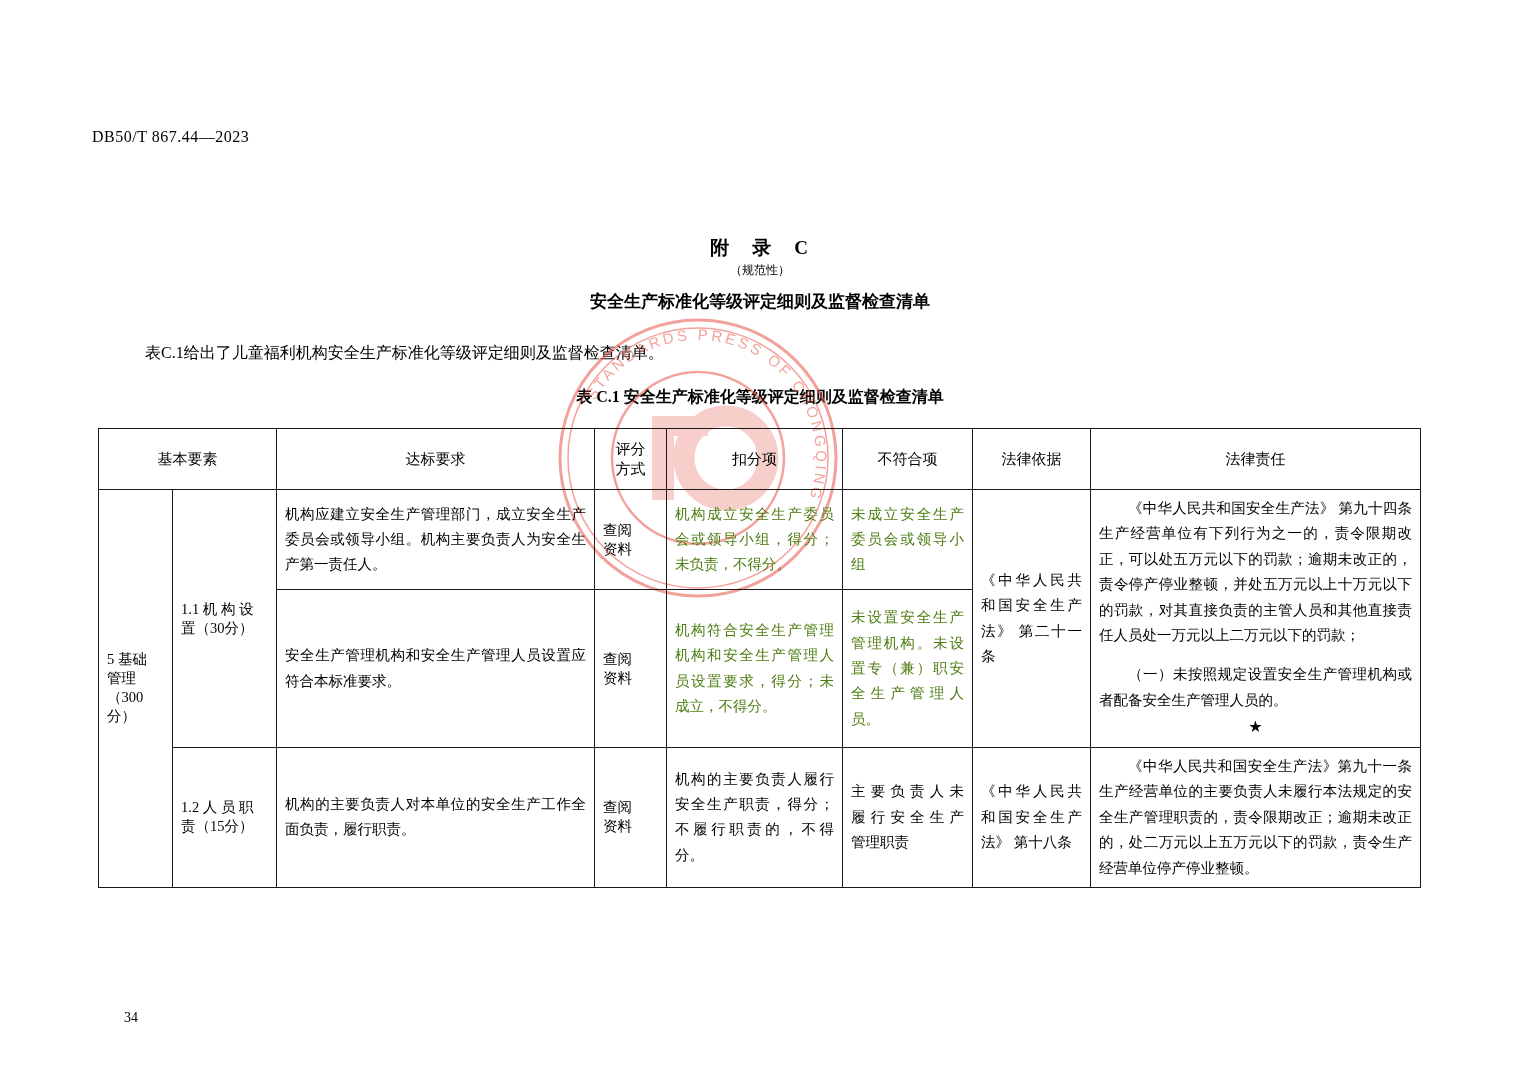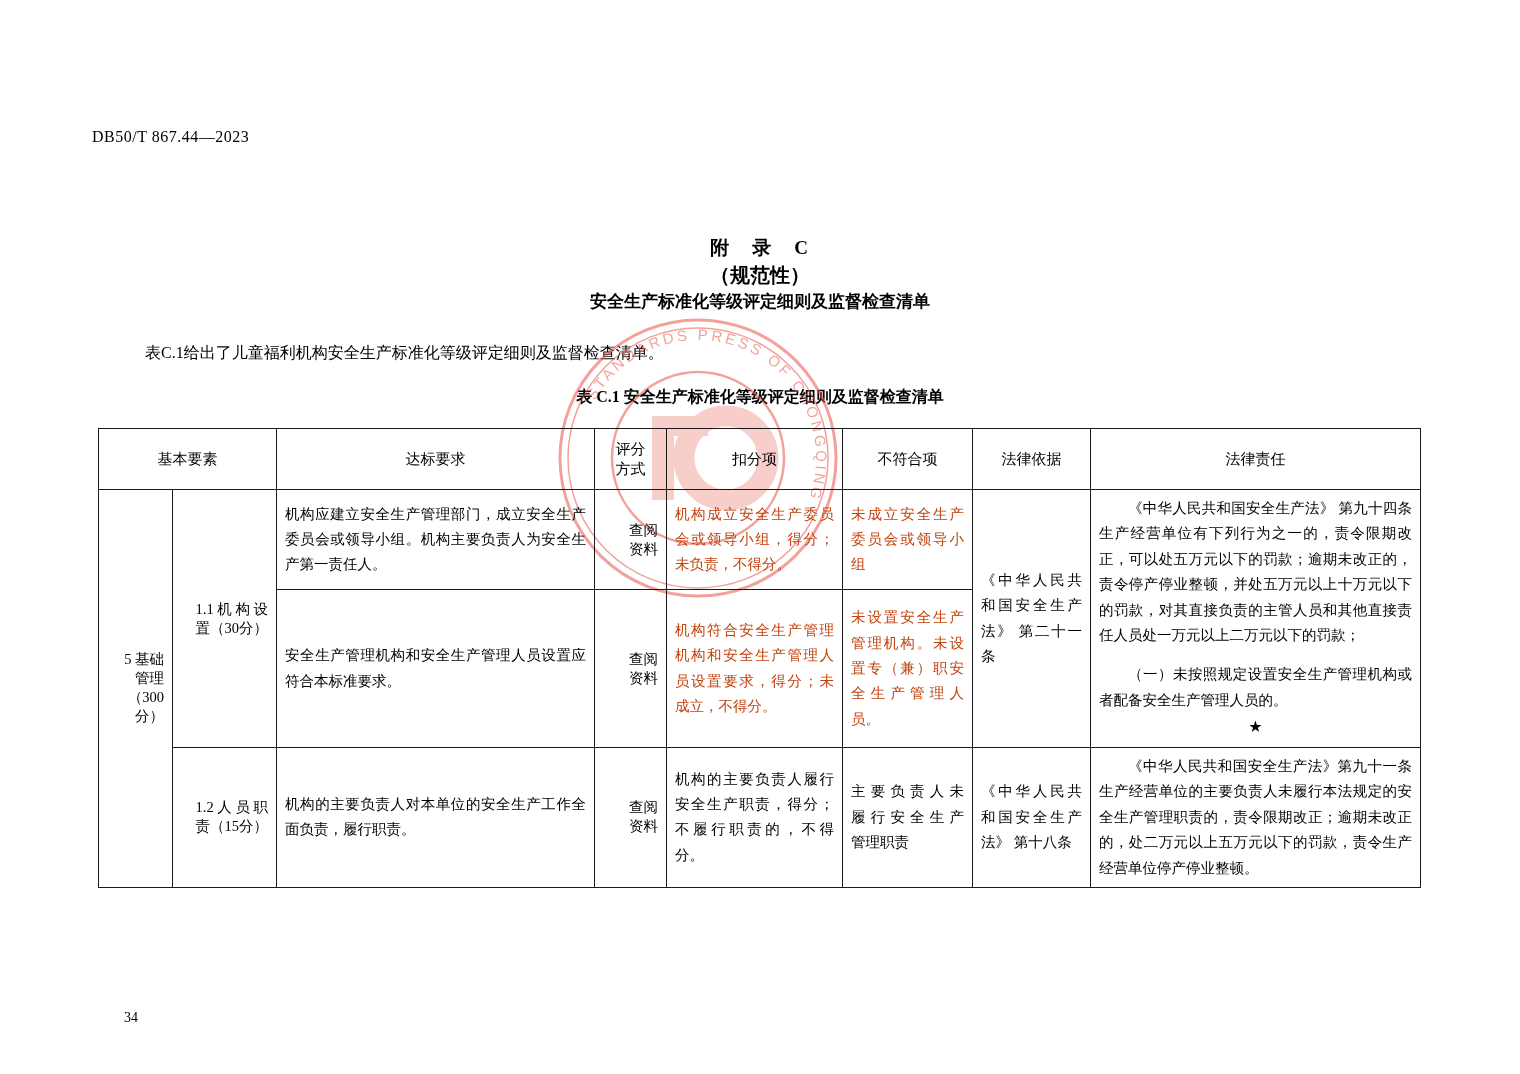--- a/index.html
+++ b/index.html
@@ -35,22 +35,21 @@
     font-size: 19px;
     font-weight: bold;
     letter-spacing: 2px;
   }
   .appendix-sub {
     position: absolute;
     left: 0;
     right: 0;
     top: 262px;
     text-align: center;
-    font-size: 20px;
-    font-weight: bold;
+    font-size: 12px;
   }
   .appendix-name {
     position: absolute;
     left: 0;
     right: 0;
     top: 290px;
     text-align: center;
     font-size: 17px;
     font-weight: bold;
   }
@@ -103,27 +102,27 @@
     vertical-align: middle;
     padding: 6px 8px;
     font-weight: normal;
     background: transparent;
   }
   table.grid th {
     text-align: center;
     font-size: 15px;
     height: 48px;
   }
-  .c-center { text-align: right; }
+  .c-center { text-align: left; }
   .c-just {
     text-align: justify;
     text-justify: inter-ideograph;
     line-height: 1.75;
   }
-  .red { color: #c2410c; }
+  .red { color: #4d7c0f; }
   .indent { text-indent: 2em; }
   .star { text-align: center; font-size: 16px; }
   .hdr-two-line { line-height: 1.35; }
   .cell-mid { vertical-align: middle; }
   .block-p { margin: 0; }
   .block-p + .block-p { margin-top: 14px; }
 </style>
 </head>
 <body>
 

